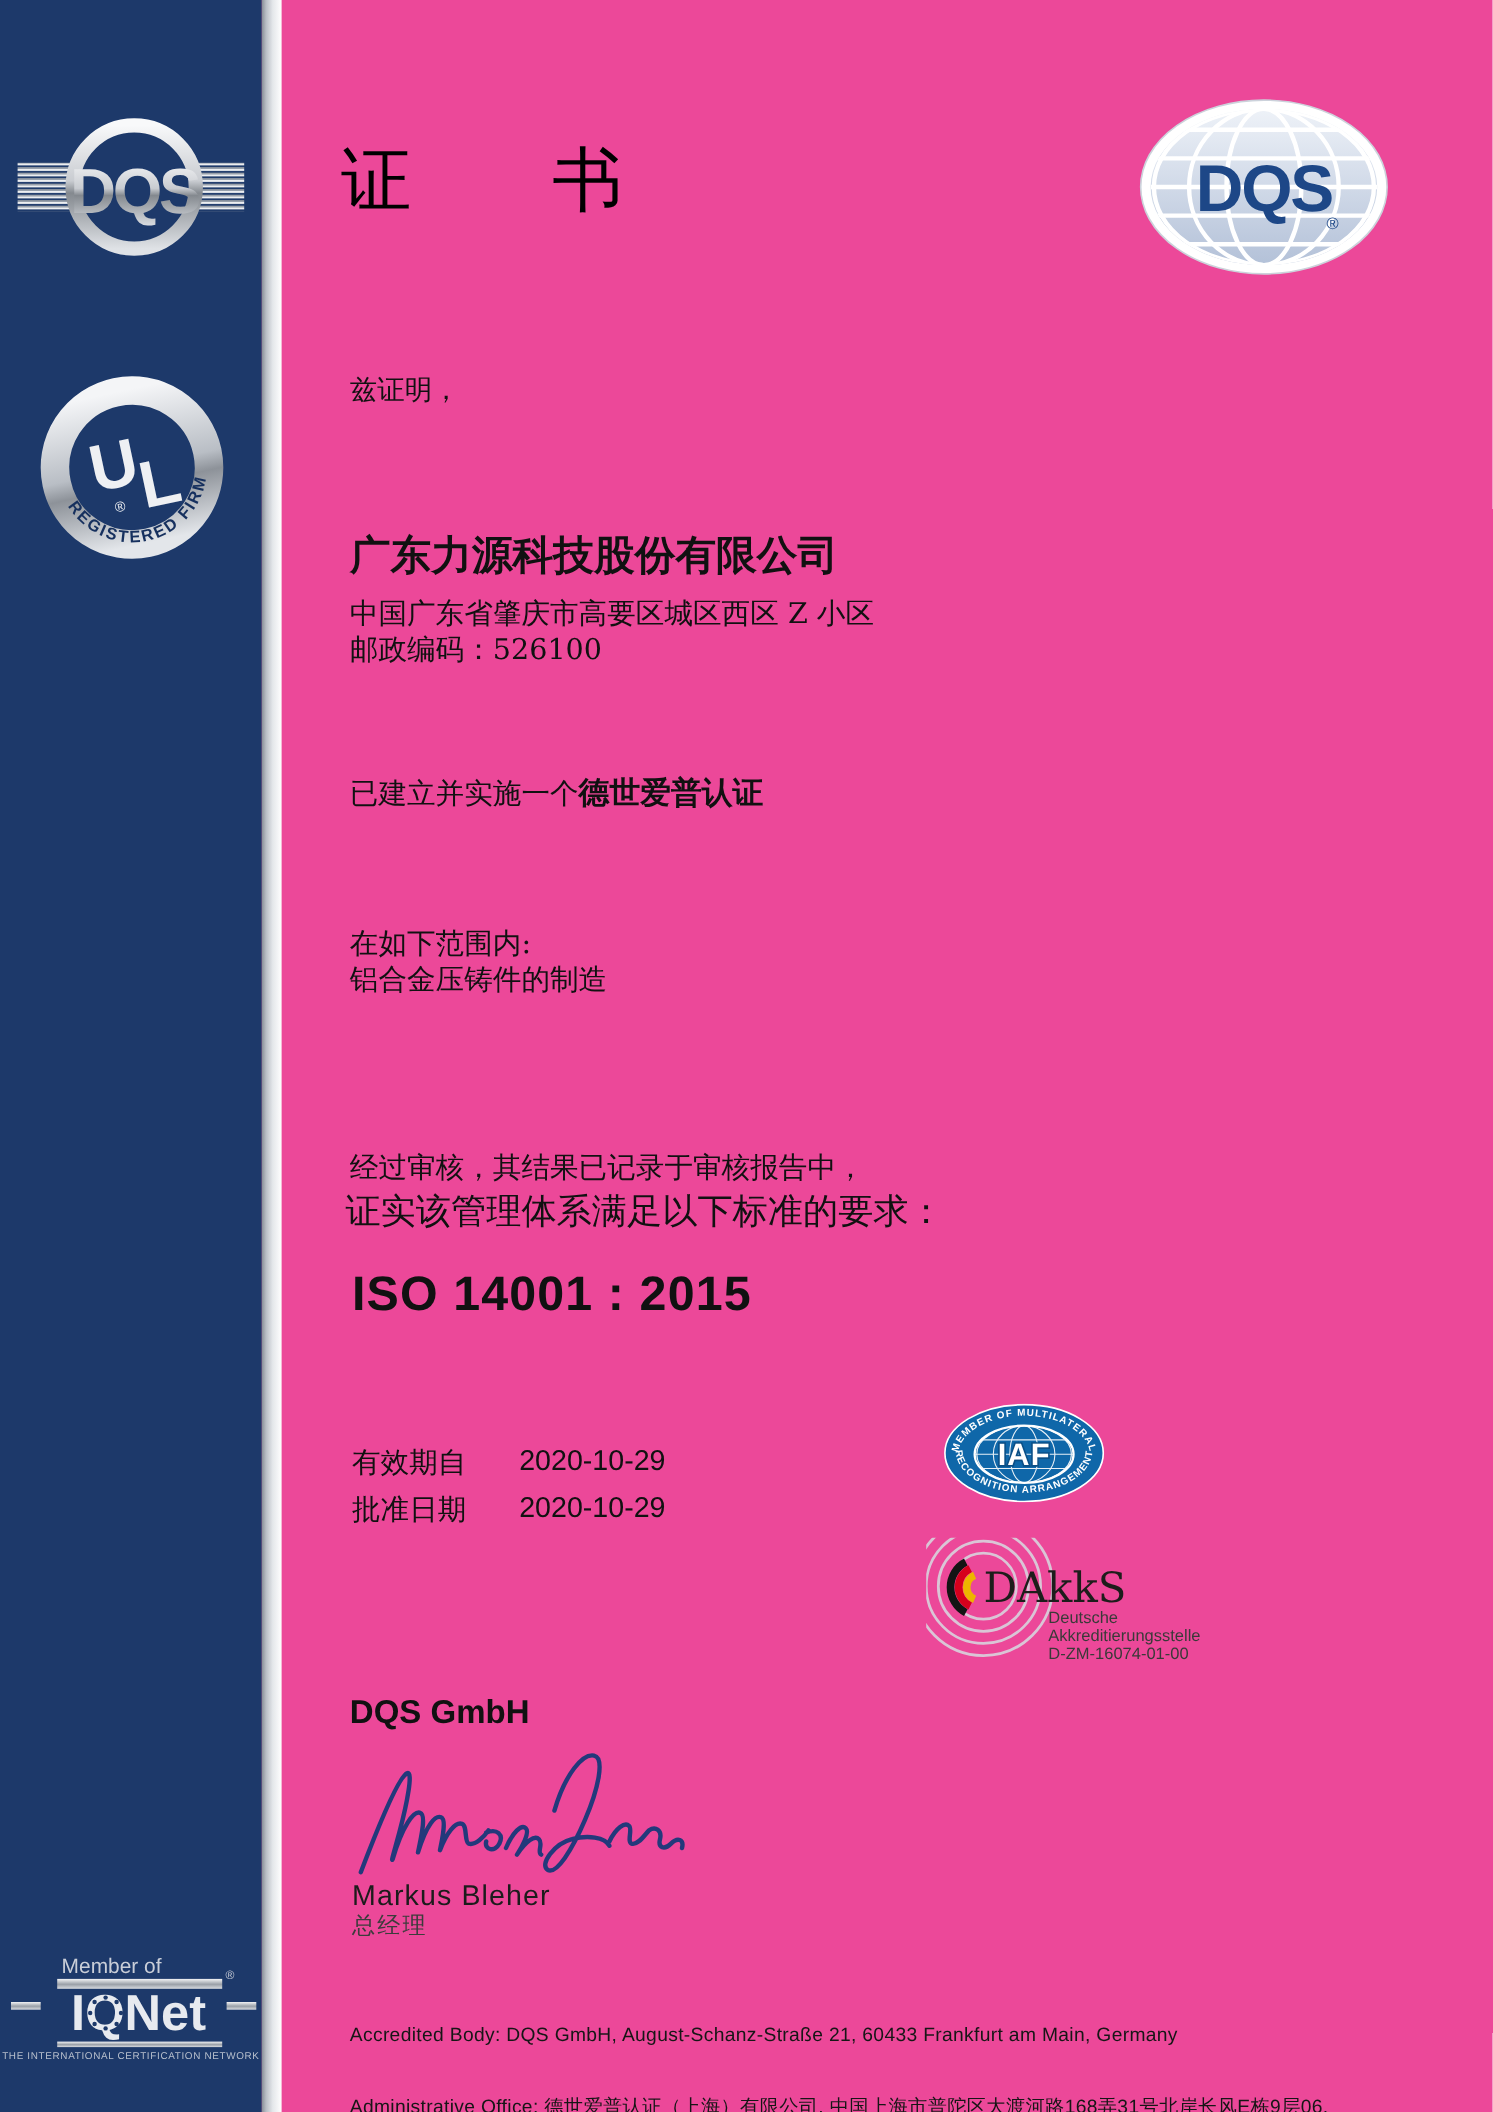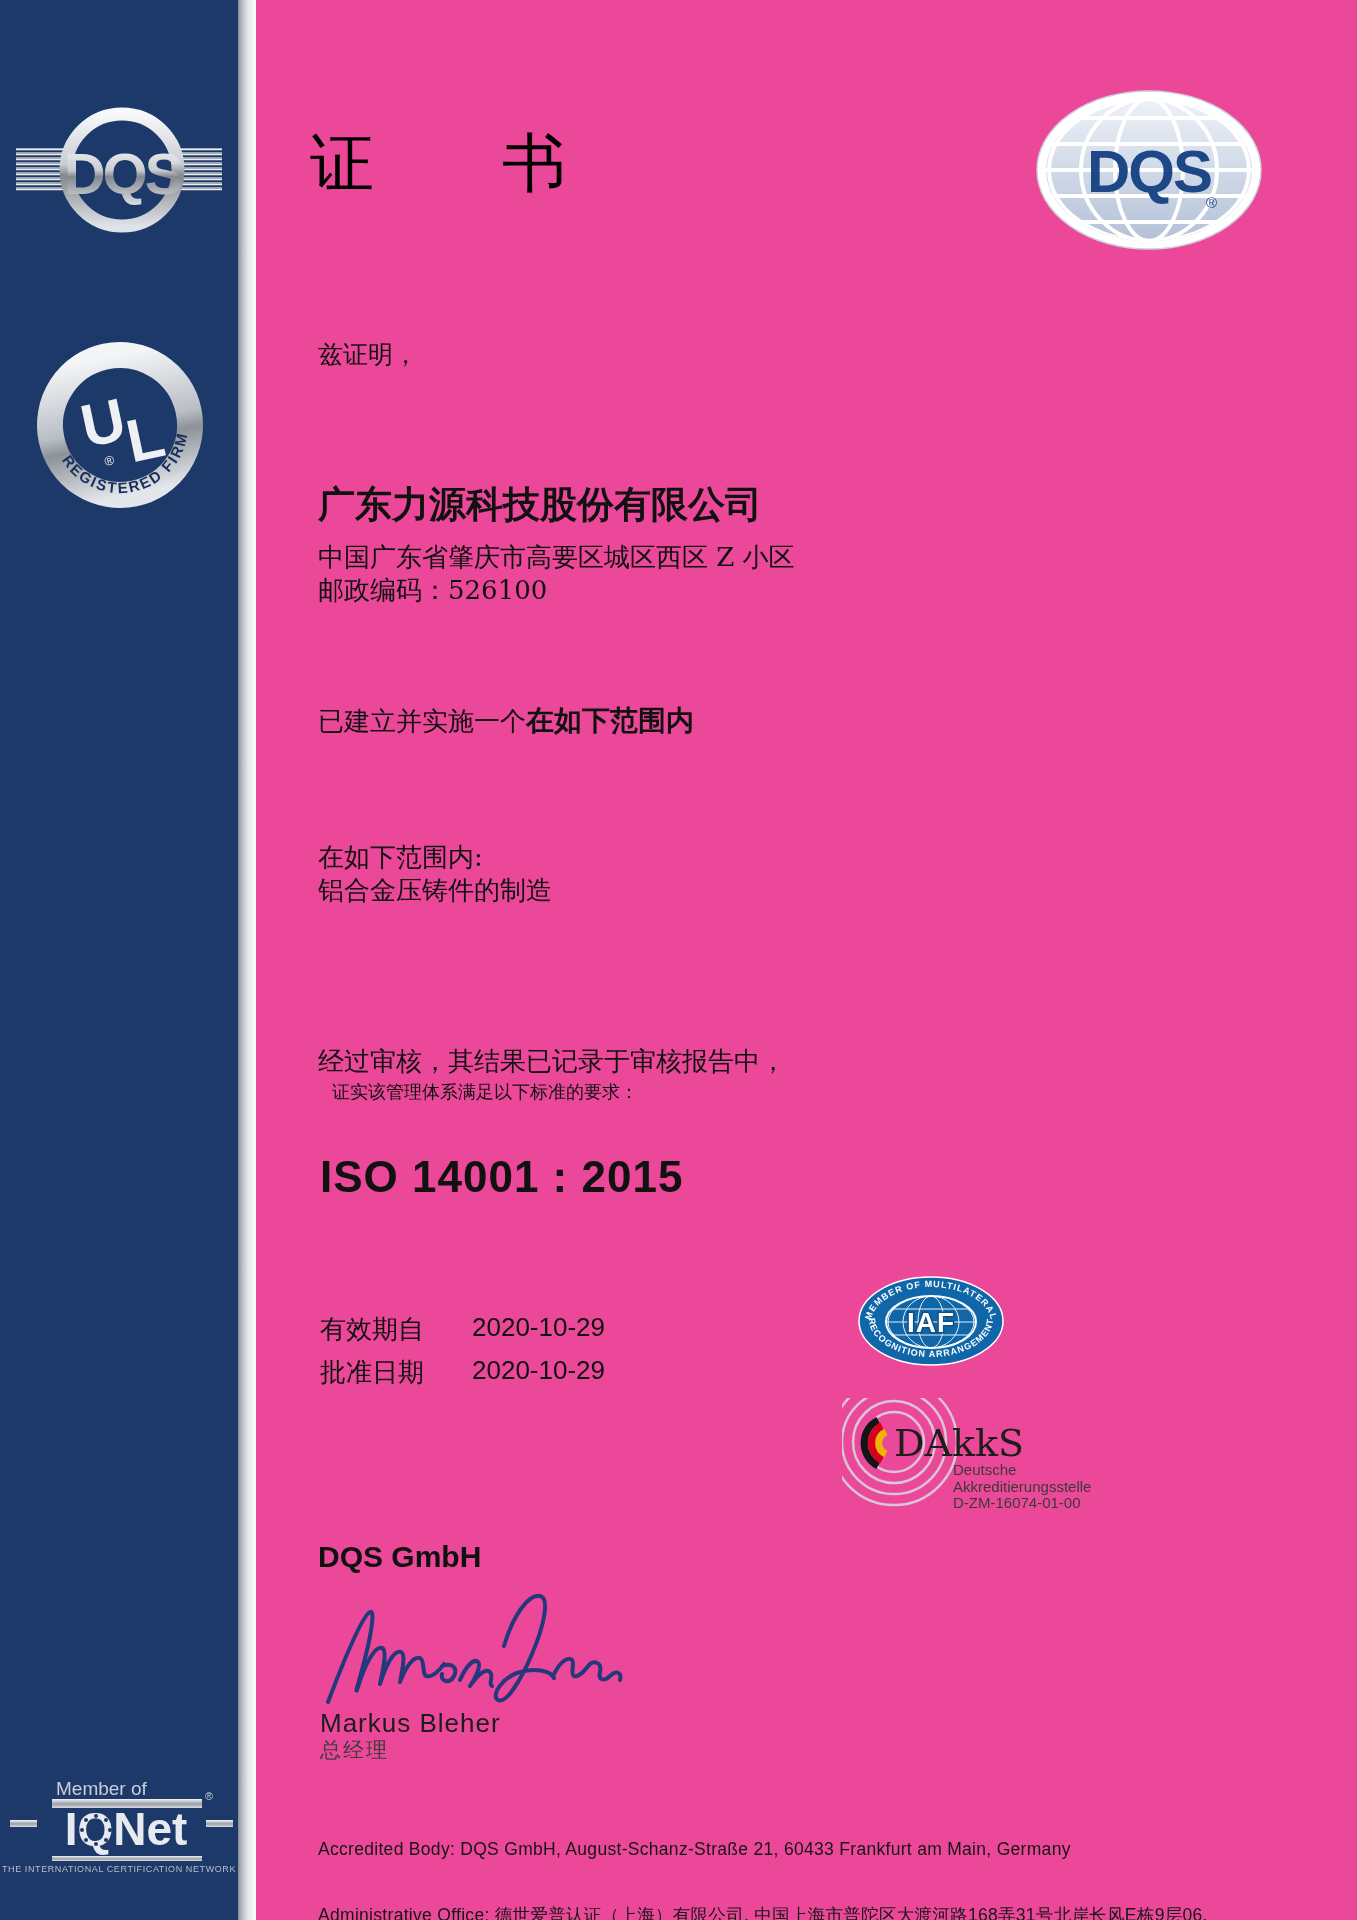--- a/index.html
+++ b/index.html
@@ -38,21 +38,21 @@
   .dqs-globe{left:1032px;top:86px;width:234px;height:168px;}
   .certify{left:318px;top:338px;font-size:25px;}
   .company-name{left:318px;top:480px;font-size:37px;font-weight:bold;}
   .company-address{left:318px;top:540px;font-size:26px;}
   .company-postcode{left:318px;top:573px;font-size:26px;}
   .system-line{left:318px;top:702px;font-size:26px;}
   .system-line b{font-size:28px;}
   .scope-label{left:318px;top:840px;font-size:26px;}
   .scope-text{left:318px;top:873px;font-size:26px;}
   .audit1{left:318px;top:1044px;font-size:26px;}
-  .audit2{left:332px;top:1080px;font-size:18px;}
+  .audit2{left:314px;top:1080px;font-size:32px;}
   .iso{left:320px;top:1152px;font-size:44px;font-weight:bold;letter-spacing:1px;}
   .details{left:320px;top:1312px;width:420px;}
   .detail-row{display:flex;height:43px;align-items:flex-start;}
   .detail-label{width:152px;font-size:26px;font-family:"DejaVu Serif","Liberation Serif",serif;}
   .detail-value{font-size:26px;font-family:"Liberation Sans","DejaVu Sans",sans-serif;}
   .iaf-logo{left:858px;top:1276px;width:146px;height:90px;}
   .dakks-logo{left:842px;top:1398px;width:290px;height:140px;}
   .issuer{left:318px;top:1540px;font-size:30px;font-weight:bold;}
   .signature{left:318px;top:1582px;width:310px;height:135px;}
   .signer-name{left:320px;top:1708px;font-size:26px;letter-spacing:1px;color:#1c1c1c;}
@@ -163,21 +163,21 @@
       <text x="117" y="106" text-anchor="middle" font-family="Liberation Sans, sans-serif" font-size="60" font-weight="bold" letter-spacing="-2" fill="#1d4787">DQS</text>
       <text x="174" y="122" font-size="15" fill="#1d4787">®</text>
     </svg>
 
     <div class="abs certify serif">兹证明，</div>
 
     <div class="abs company-name serif">广东力源科技股份有限公司</div>
     <div class="abs company-address serif">中国广东省肇庆市高要区城区西区 Z 小区</div>
     <div class="abs company-postcode serif">邮政编码：526100</div>
 
-    <div class="abs system-line serif"><span>已建立并实施一个</span><b>在如下范围内</b></div>
+    <div class="abs system-line serif"><span>已建立并实施一个</span><b>德世爱普认证</b></div>
 
     <div class="abs scope-label serif">在如下范围内:</div>
     <div class="abs scope-text serif">铝合金压铸件的制造</div>
 
     <div class="abs audit1 serif">经过审核，其结果已记录于审核报告中，</div>
     <div class="abs audit2 serif">证实该管理体系满足以下标准的要求：</div>
 
     <div class="abs iso sans">ISO 14001 : 2015</div>
 
     <div class="abs details">

